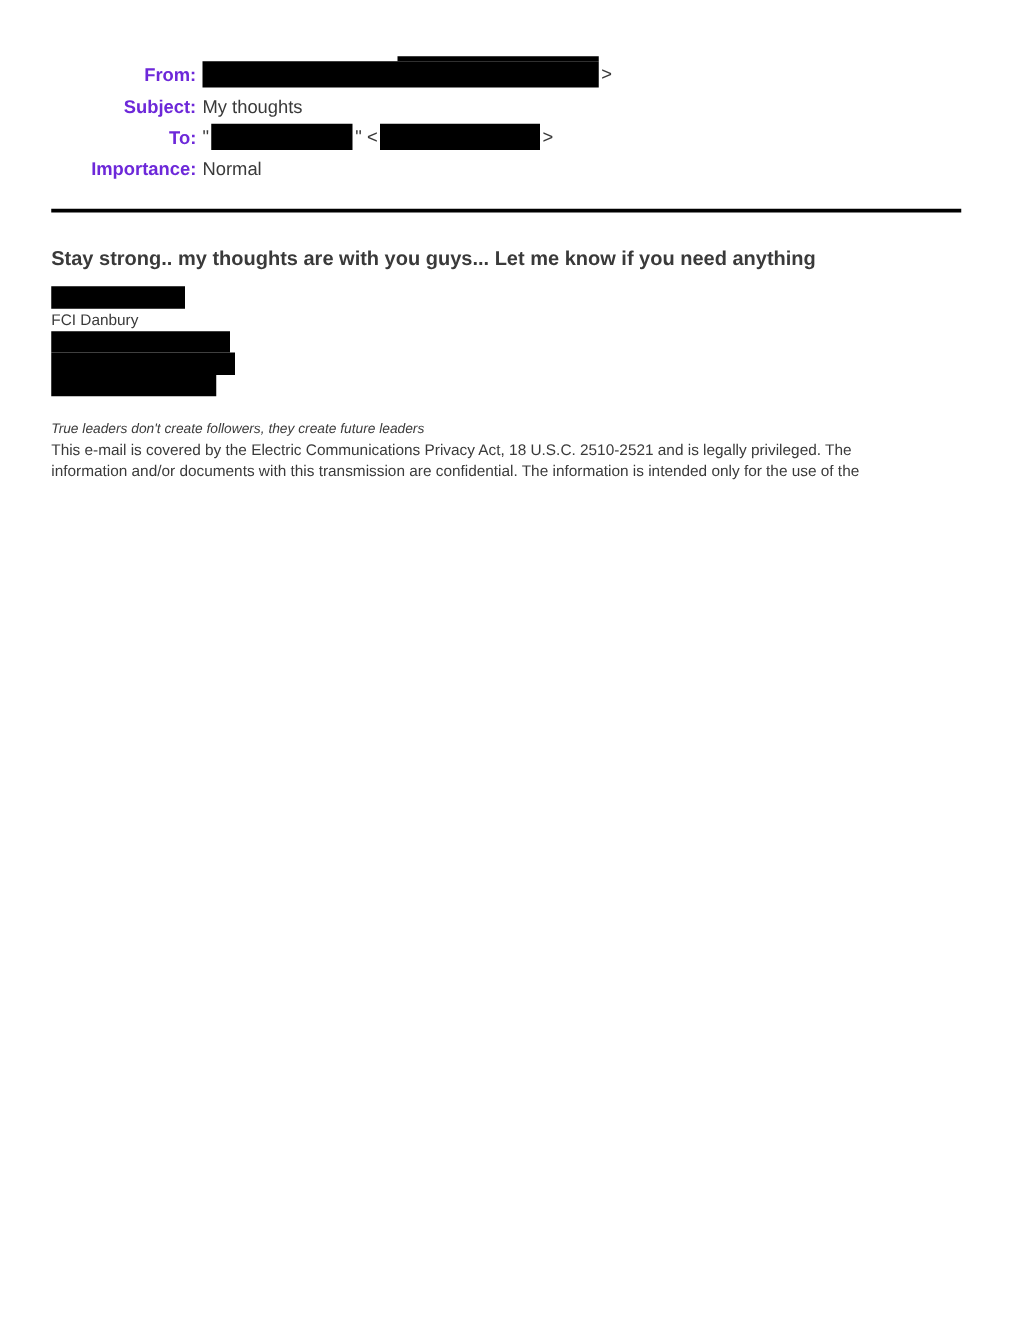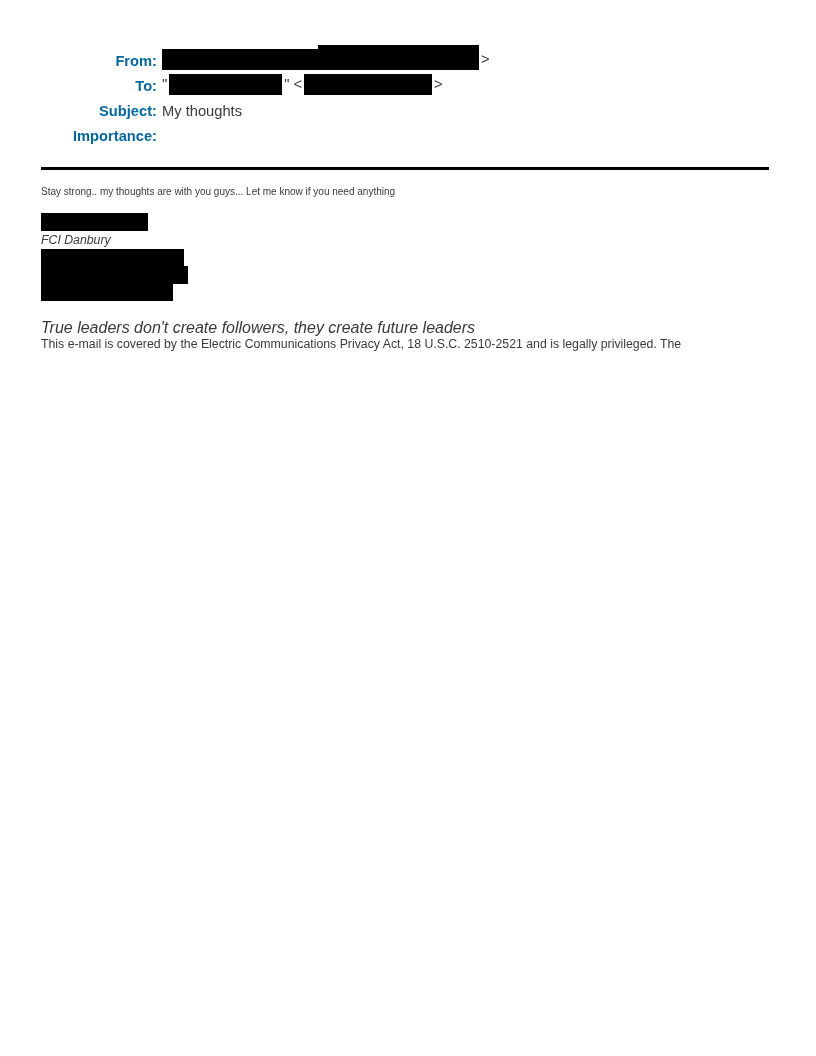--- a/index.html
+++ b/index.html
@@ -20,21 +20,21 @@
     display: grid;
     grid-template-columns: 116px 1fr;
     column-gap: 5px;
     height: 25px;
     align-items: center;
     font-size: 14.7px;
   }
   .h-label {
     font-weight: 700;
     text-align: right;
-    color: #0369a1;
+    color: #6d28d9;
     white-space: nowrap;
   }
   .h-value { white-space: nowrap; color: #3a3a3a; }
 
   
   .redact {
     display: inline-block;
     background: #000000;
     vertical-align: middle;
     position: relative;
@@ -53,34 +53,35 @@
   .bar-to-addr { width: 128px; height: 21px; }
 
   
   .rule {
     margin-top: 19px;
     width: 728px;
     height: 2.5px;
     background: #000000;
   }
   .greeting {
-    margin-top: 13px;
-    font-size: 10px;
+    margin-top: 29px;
+    font-size: 16px;
     line-height: 17px;
+    font-weight: bold;
   }
   .bar-block { display: block; background: #000000; }
   .bar-sig-name { margin-top: 13px; width: 107px; height: 18px; }
-  .sig-location { margin-top: 2px; font-size: 12.3px; line-height: 14px; font-style: italic; }
+  .sig-location { margin-top: 2px; font-size: 12.3px; line-height: 14px; }
   .bar-sig-1 { margin-top: 2px; width: 143px; height: 17px; }
   .bar-sig-2 { width: 147px; height: 18px; }
   .bar-sig-3 { width: 132px; height: 17px; }
   .quote {
     margin-top: 18px;
     font-style: italic;
-    font-size: 16px;
+    font-size: 11px;
     line-height: 17px;
   }
   .disclaimer {
     font-size: 12.3px;
     line-height: 17px;
     max-width: 730px;
   }
 </style>
 </head>
 <body>
@@ -88,32 +89,33 @@
 <div class="page">
 
   <div class="header">
 
     <div class="header-row">
       <div class="h-label">From:</div>
       <div class="h-value"><span class="redact bar-from"></span><span>&gt;</span></div>
     </div>
 
     <div class="header-row">
-      <div class="h-label">To:</div>
-      <div class="h-value"><span>"</span><span class="redact bar-to-name"></span><span>" &lt;</span><span class="redact bar-to-addr"></span><span>&gt;</span></div>
+      <div class="h-label">Subject:</div>
+      <div class="h-value">My thoughts</div>
     </div>
 
     <div class="header-row">
-      <div class="h-label">Subject:</div>
-      <div class="h-value">My thoughts</div>
+      <div class="h-label">To:</div>
+      <div class="h-value"><span>"</span><span class="redact bar-to-name"></span><span>" &lt;</span><span class="redact bar-to-addr"></span><span>&gt;</span></div>
     </div>
 
 
     <div class="header-row">
       <div class="h-label">Importance:</div>
+      <div class="h-value">Normal</div>
     </div>
 
 
   </div>
 
   <div class="rule"></div>
 
   <div class="email-body">
 
     <div class="greeting">Stay strong.. my thoughts are with you guys... Let me know if you need anything</div>
@@ -123,17 +125,18 @@
     <div class="sig-location">FCI Danbury</div>
 
     <div class="bar-block bar-sig-1"></div>
     <div class="bar-block bar-sig-2"></div>
     <div class="bar-block bar-sig-3"></div>
 
     <div class="quote">True leaders don't create followers, they create future leaders</div>
 
     <div class="disclaimer">
       <div>This e-mail is covered by the Electric Communications Privacy Act, 18 U.S.C. 2510-2521 and is legally privileged. The</div>
+      <div>information and/or documents with this transmission are confidential. The information is intended only for the use of the</div>
     </div>
 
   </div>
 
 </div>
 
 </body></html>

